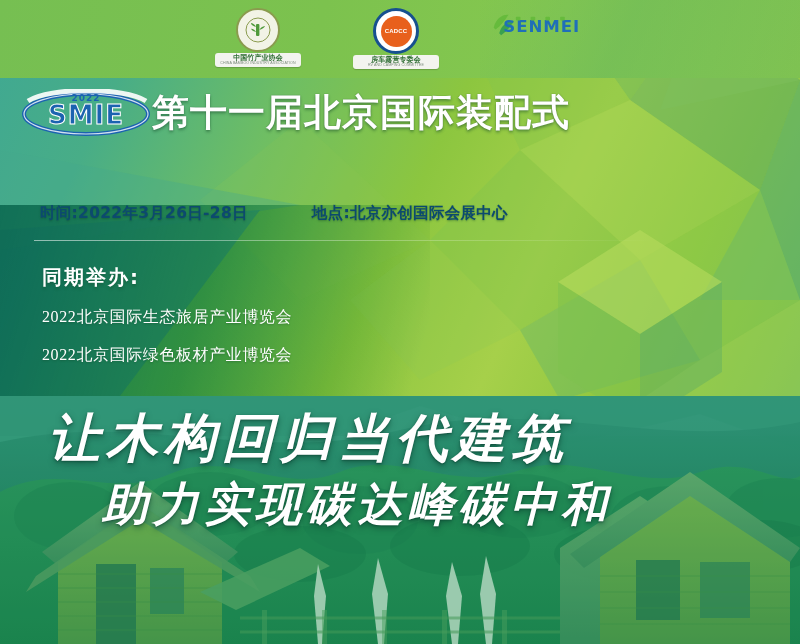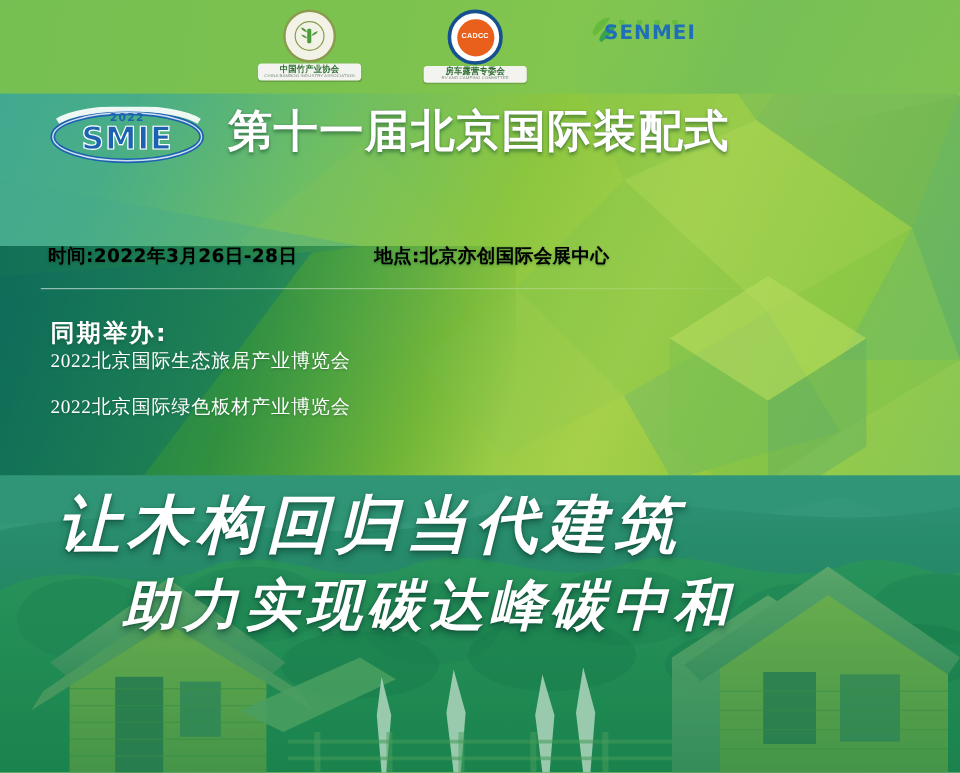--- a/index.html
+++ b/index.html
@@ -103,56 +103,57 @@
   .mk4{background:transparent;width:66px;height:40px;}
   
   .mk5{background:transparent;width:96px;height:34px;}
 
   .logo-chip.wide{width:120px;}
   .logo-chip.w5{width:120px;}
 
   
   .title-block{position:absolute;left:0;top:86px;width:800px;z-index:6;}
   .title-line1{
-    display:flex;align-items:center;gap:18px;padding-left:40px;height:54px;
+    display:flex;align-items:center;gap:0;padding-left:20px;height:54px;
   }
   .smie{
     position:relative;width:132px;height:48px;flex:0 0 132px;
   }
   .smie svg{display:block;}
   .t1-text,.t2-text{
-    font-family:Liberation Mono, monospace;
+    font-family:Liberation Serif, serif;
     font-weight:bold;
     color:#ffffff;
     letter-spacing:1px;
     text-shadow:0 2px 3px rgba(20,70,40,.45), 0 0 1px rgba(20,70,40,.55);
     white-space:nowrap;
   }
   .t1-text{font-size:37px;line-height:46px;}
   .t2-text{font-size:37px;line-height:48px;padding-left:38px;letter-spacing:1px;}
 
   
   .meta-row{
     position:absolute;left:40px;top:203px;width:720px;z-index:6;
     display:flex;align-items:center;
   }
   .meta-item{
     font-family:"DejaVu Sans","Liberation Sans",sans-serif;
-    font-size:15.5px;color:#000000;font-weight:bold;letter-spacing:.3px;
+    font-size:15.5px;color:#0c4a6e;font-weight:bold;letter-spacing:.3px;
     text-shadow:0 1px 2px rgba(20,70,40,.45);
     white-space:nowrap;
   }
   .meta-gap{width:64px;flex:0 0 64px;}
 
   
   .concurrent{position:absolute;left:42px;top:264px;z-index:6;}
   .conc-head{
     font-family:"DejaVu Sans","Liberation Sans",sans-serif;
     font-size:20px;font-weight:bold;color:#ffffff;letter-spacing:2px;
     text-shadow:0 2px 3px rgba(20,70,40,.45);
+    margin-bottom:16px;
   }
   .conc-item{
     font-family:Liberation Serif, serif;
     font-size:16px;color:#ffffff;letter-spacing:.6px;
     text-shadow:0 1px 2px rgba(20,70,40,.40);
     margin-bottom:17px;white-space:nowrap;
   }
 
   
   .photo{

